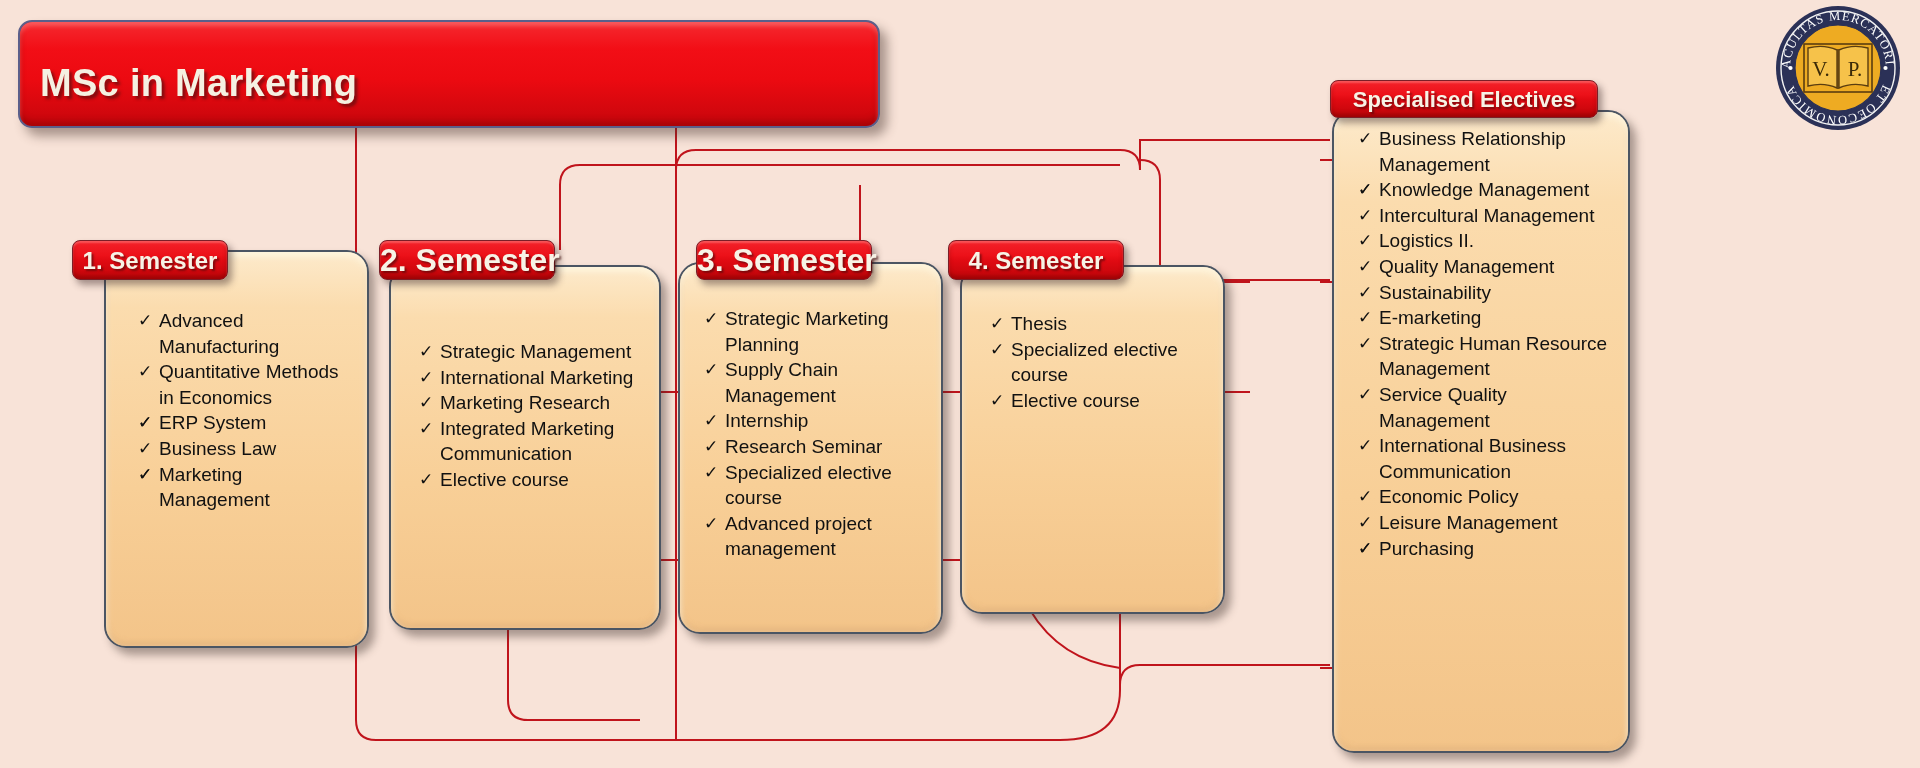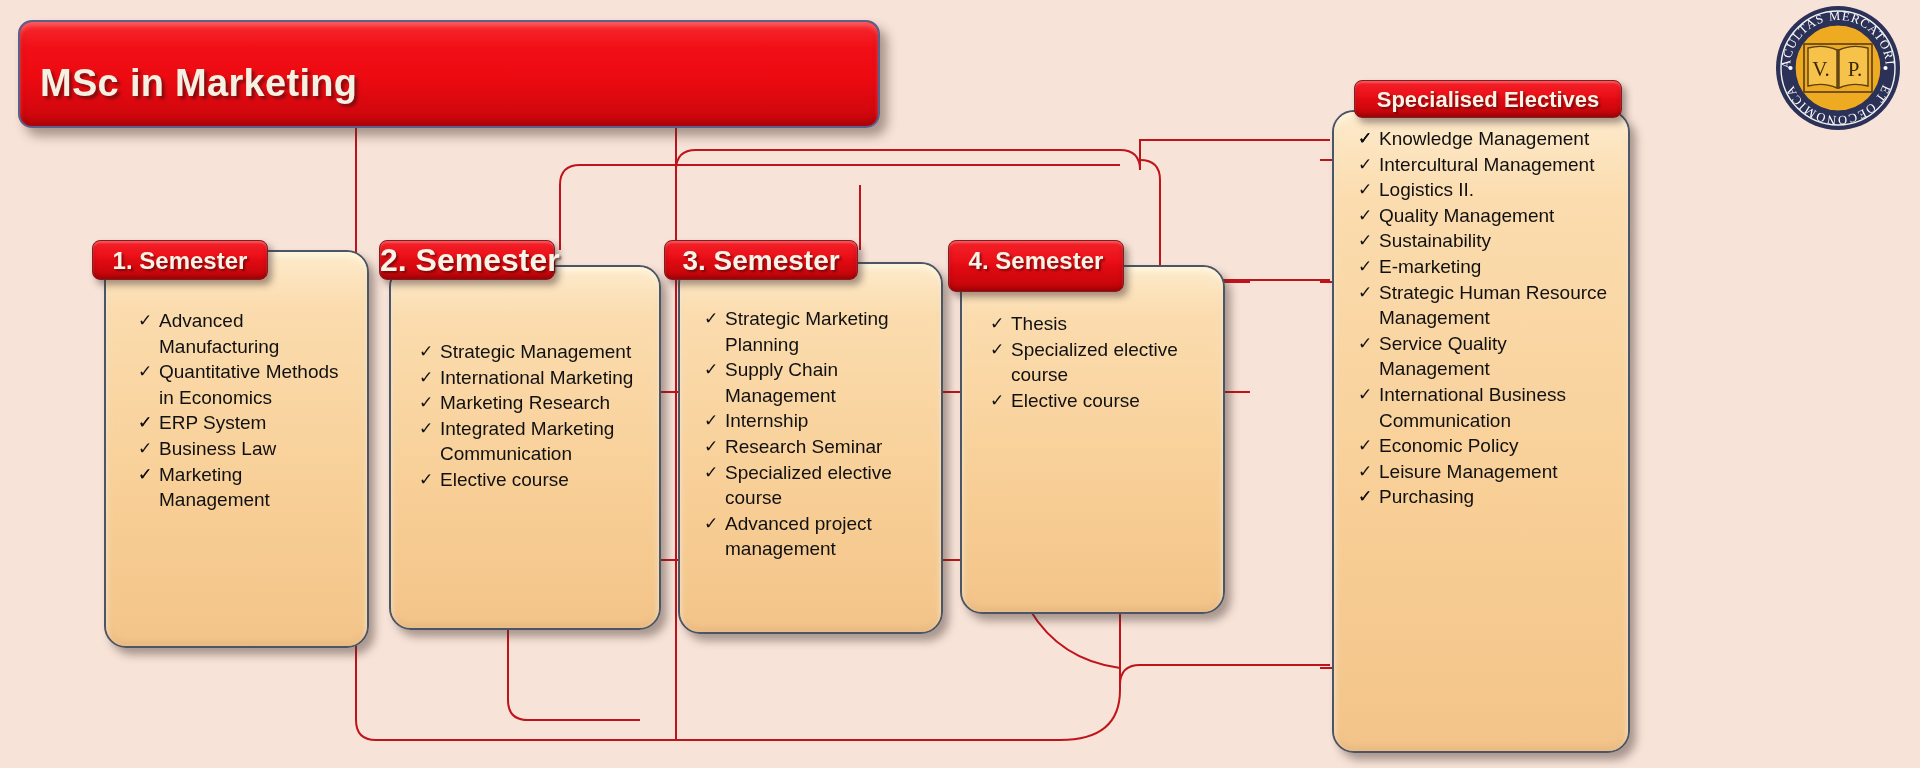--- a/index.html
+++ b/index.html
@@ -183,21 +183,21 @@
     <ul class="courses" style="margin:56px 18px 0 32px;">
         <li><span class="tick">✓</span><span>Advanced Manufacturing</span></li>
         <li><span class="tick">✓</span><span>Quantitative Methods in Economics</span></li>
         <li><span class="tick">✓</span></li>
         <li><span class="tick">✓</span><span>ERP System</span></li>
         <li><span class="tick">✓</span><span>Business Law</span></li>
         <li><span class="tick">✓</span></li>
         <li><span class="tick">✓</span><span>Marketing Management</span></li>
       </ul>
   </div>
-  <div class="pill" style="left:92px;top:240px;width:176px;height:40px;font-size:24px;line-height:39px;">
+  <div class="pill" style="left:72px;top:240px;width:156px;height:40px;font-size:24px;line-height:39px;">
     <span>1. Semester</span>
   </div>
 
   <div class="card" style="left:389px;top:265px;width:272px;height:365px;">
     <div class="card-inner"></div>
     <ul class="courses" style="margin:72px 16px 0 28px;">
         <li><span class="tick">✓</span><span>Strategic Management</span></li>
         <li><span class="tick">✓</span><span>International Marketing</span></li>
         <li><span class="tick">✓</span><span>Marketing Research</span></li>
         <li><span class="tick">✓</span><span>Integrated Marketing Communication</span></li>
@@ -212,53 +212,53 @@
     <div class="card-inner"></div>
     <ul class="courses" style="margin:42px 14px 0 24px;">
         <li><span class="tick">✓</span><span>Strategic Marketing Planning</span></li>
         <li><span class="tick">✓</span><span>Supply Chain Management</span></li>
         <li><span class="tick">✓</span><span>Internship</span></li>
         <li><span class="tick">✓</span><span>Research Seminar</span></li>
         <li><span class="tick">✓</span><span>Specialized elective course</span></li>
         <li><span class="tick">✓</span><span>Advanced project management</span></li>
       </ul>
   </div>
-  <div class="pill" style="left:664px;top:240px;width:194px;height:40px;font-size:28px;line-height:39px;">
+  <div class="pill" style="left:696px;top:240px;width:176px;height:40px;font-size:32px;line-height:39px;">
     <span>3. Semester</span>
   </div>
 
   <div class="card" style="left:960px;top:265px;width:265px;height:349px;">
     <div class="card-inner"></div>
     <ul class="courses" style="margin:44px 14px 0 28px;">
         <li><span class="tick">✓</span><span>Thesis</span></li>
         <li><span class="tick">✓</span><span>Specialized elective course</span></li>
         <li><span class="tick">✓</span><span>Elective course</span></li>
       </ul>
   </div>
-  <div class="pill" style="left:948px;top:240px;width:176px;height:52px;font-size:24px;line-height:39px;">
+  <div class="pill" style="left:948px;top:240px;width:176px;height:40px;font-size:24px;line-height:39px;">
     <span>4. Semester</span>
   </div>
 
   <div class="card" style="left:1332px;top:110px;width:298px;height:643px;">
     <div class="card-inner"></div>
     <ul class="courses" style="margin:14px 10px 0 24px;">
-        <li><span class="tick">✓</span></li>
+        <li><span class="tick">✓</span><span>Business Relationship Management</span></li>
         <li><span class="tick">✓</span></li>
         <li><span class="tick">✓</span><span>Knowledge Management</span></li>
         <li><span class="tick">✓</span><span>Intercultural Management</span></li>
         <li><span class="tick">✓</span><span>Logistics II.</span></li>
         <li><span class="tick">✓</span><span>Quality Management</span></li>
         <li><span class="tick">✓</span><span>Sustainability</span></li>
         <li><span class="tick">✓</span><span>E-marketing</span></li>
         <li><span class="tick">✓</span><span>Strategic Human Resource Management</span></li>
         <li><span class="tick">✓</span><span>Service Quality Management</span></li>
         <li><span class="tick">✓</span><span>International Business Communication</span></li>
         <li><span class="tick">✓</span><span>Economic Policy</span></li>
         <li><span class="tick">✓</span><span>Leisure Management</span></li>
         <li><span class="tick">✓</span></li>
         <li><span class="tick">✓</span><span>Purchasing</span></li>
       </ul>
   </div>
-  <div class="pill" style="left:1330px;top:80px;width:268px;height:38px;font-size:22px;line-height:37px;margin-left:24px;">
+  <div class="pill" style="left:1330px;top:80px;width:268px;height:38px;font-size:22px;line-height:37px;">
     <span>Specialised Electives</span>
   </div>
 
 </div>
 
 </body></html>

